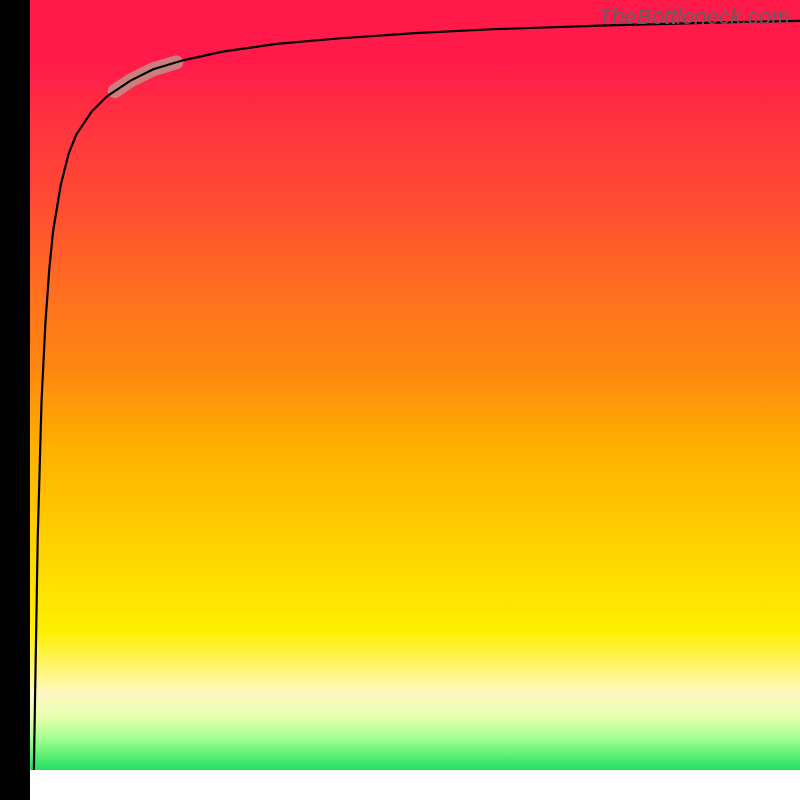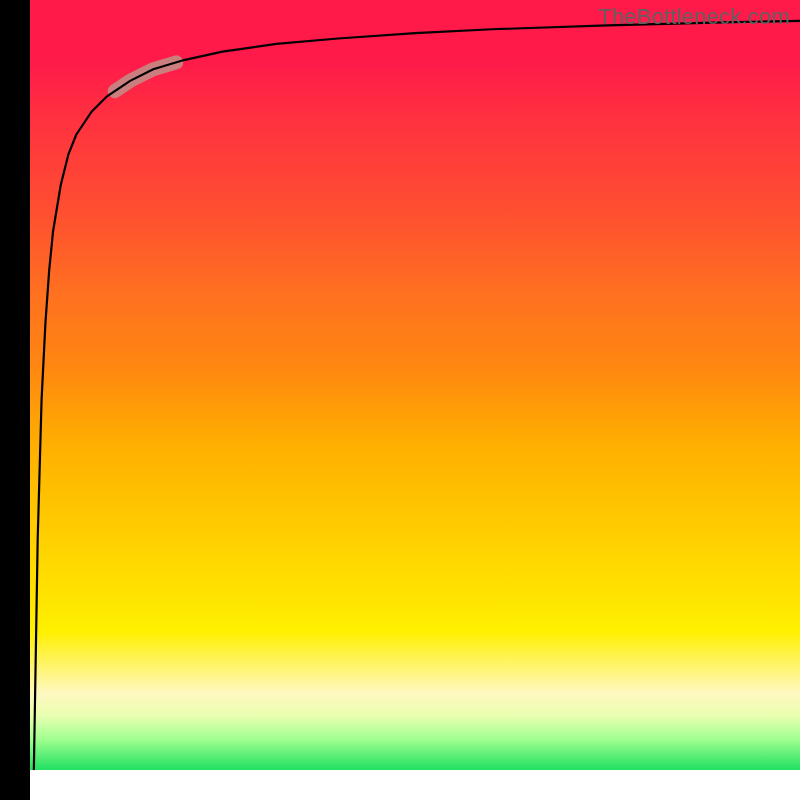--- a/index.html
+++ b/index.html
@@ -7,20 +7,21 @@
     padding: 0;
     width: 800px;
     height: 800px;
     overflow: hidden;
     background: #ffffff;
   }
   .container {
     position: relative;
     width: 800px;
     height: 688px;
+    font-style: italic;
   }
   .y-axis {
     position: absolute;
     left: 0;
     top: 0;
     width: 30px;
     height: 800px;
     background: #000000;
   }
   .x-axis {

